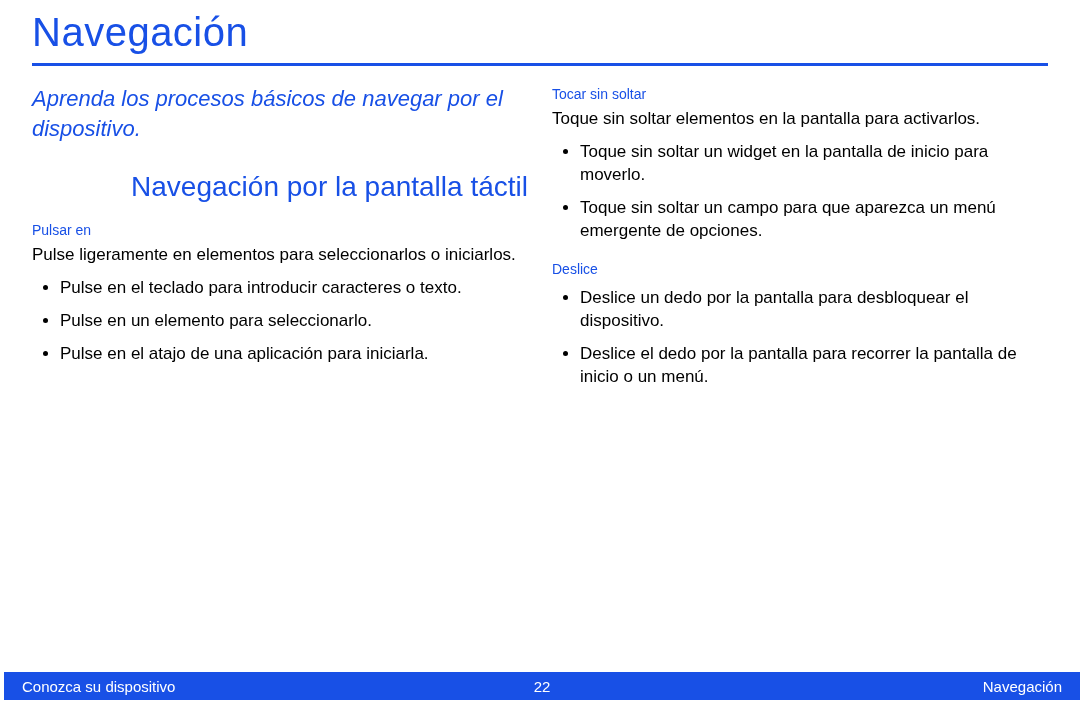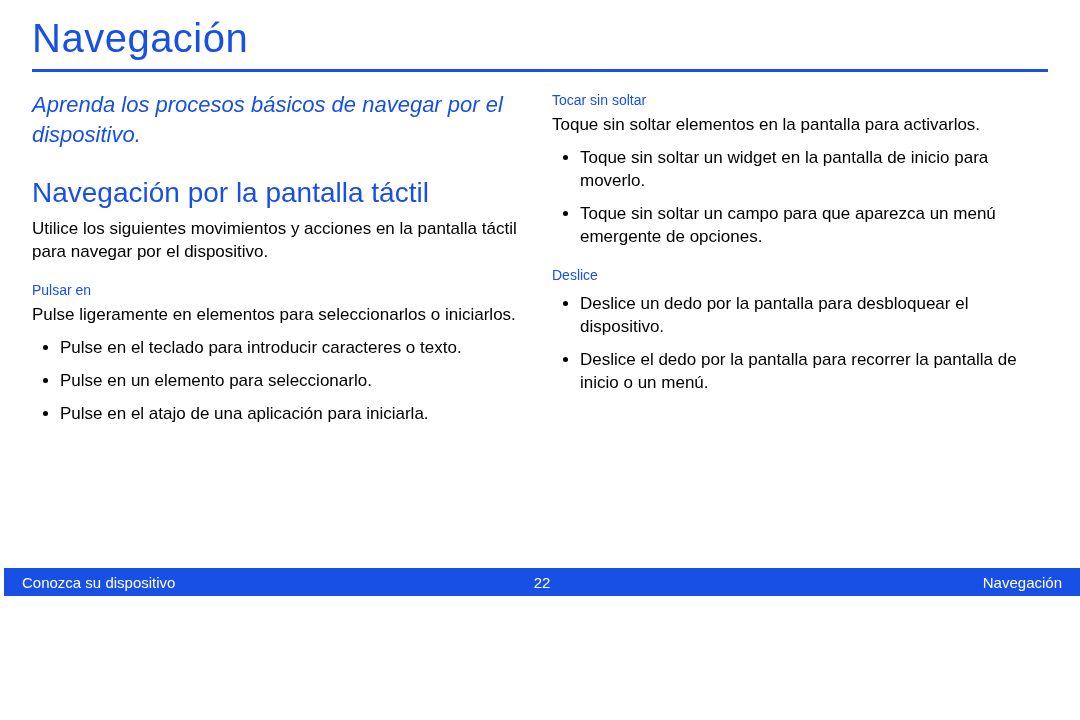--- a/index.html
+++ b/index.html
@@ -1,23 +1,23 @@
 <!DOCTYPE html>
 <html><head>
 <meta charset="utf-8">
 <style>
   * { box-sizing: border-box; margin: 0; padding: 0; }
   html, body { width: 1080px; height: 720px; font-family: Arial, Helvetica, sans-serif; background: #fff; color: #000; }
-  .page { position: relative; width: 1080px; height: 596px; padding: 16px 32px 0 32px; }
+  .page { position: relative; width: 1080px; height: 700px; padding: 10px 32px 0 32px; }
   .title { font-size: 40px; font-weight: 400; color: #1850e6; letter-spacing: 0.5px; padding-bottom: 6px; }
   .title-rule { border: none; border-top: 3px solid #1850e6; margin-top: 2px; margin-bottom: 18px; }
   .columns { display: flex; gap: 24px; }
   .col { flex: 1 1 0; min-width: 0; }
   .intro { font-size: 22px; font-style: italic; color: #1850e6; line-height: 1.35; margin-bottom: 26px; }
-  .h2 { font-size: 28px; font-weight: 400; color: #1850e6; line-height: 1.25; margin-bottom: 8px; }
+  .h2 { font-size: 28px; font-weight: 400; color: #1850e6; line-height: 1.25; margin-bottom: 8px; text-align: right; }
   .h3 { font-size: 14px; font-weight: 400; color: #1850e6; margin-top: 18px; margin-bottom: 6px; }
   .col:last-child .h3:first-child { margin-top: 2px; }
   .body { font-size: 17px; line-height: 1.35; }
   ul.body { list-style: disc; padding-left: 28px; margin-top: 10px; }
   ul.body li { margin-bottom: 10px; }
   .footer { position: absolute; left: 4px; right: 0; bottom: 0; height: 28px; background: #1850e6; color: #fff; display: flex; align-items: center; justify-content: space-between; padding: 0 18px; font-size: 15px; }
   .footer .center { position: absolute; left: 50%; transform: translateX(-50%); text-align: center; }
 </style>
 </head>
 <body>
@@ -26,21 +26,20 @@
 
   <h1 class="title">Navegación</h1>
   <hr class="title-rule">
 
   <div class="columns">
 
     <div class="col">
       <p class="intro">Aprenda los procesos básicos de navegar por el dispositivo.</p>
 
       <h2 class="h2">Navegación por la pantalla táctil</h2>
-      <p class="body">Utilice los siguientes movimientos y acciones en la pantalla táctil para navegar por el dispositivo.</p>
 
       <h3 class="h3">Pulsar en</h3>
       <p class="body">Pulse ligeramente en elementos para seleccionarlos o iniciarlos.</p>
       <ul class="body">
         <li>Pulse en el teclado para introducir caracteres o texto.</li>
         <li>Pulse en un elemento para seleccionarlo.</li>
         <li>Pulse en el atajo de una aplicación para iniciarla.</li>
       </ul>
     </div>
 

